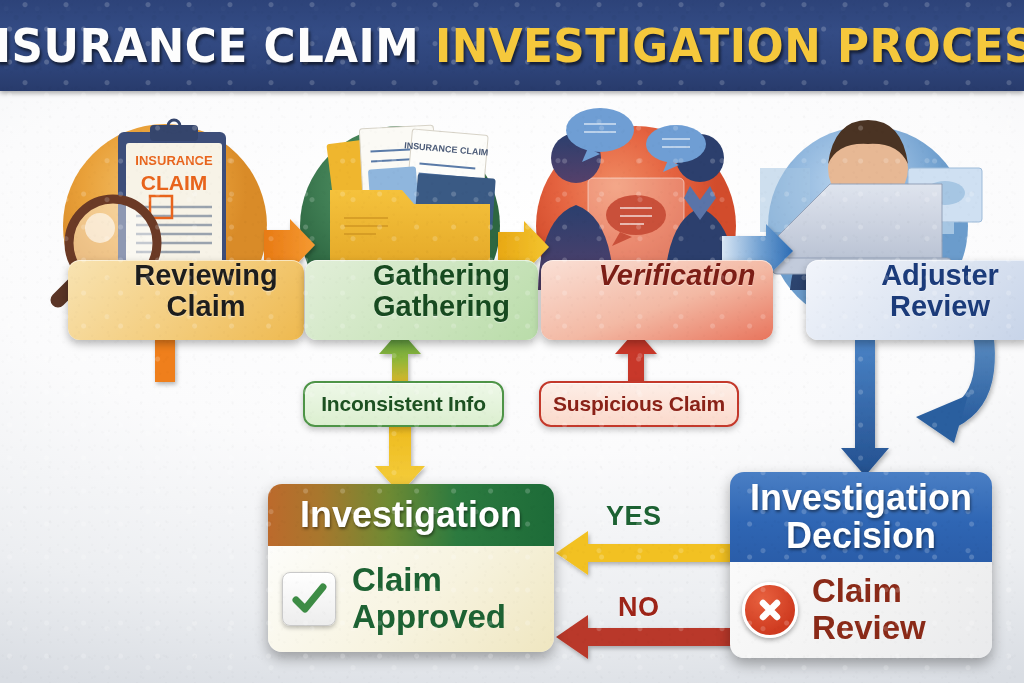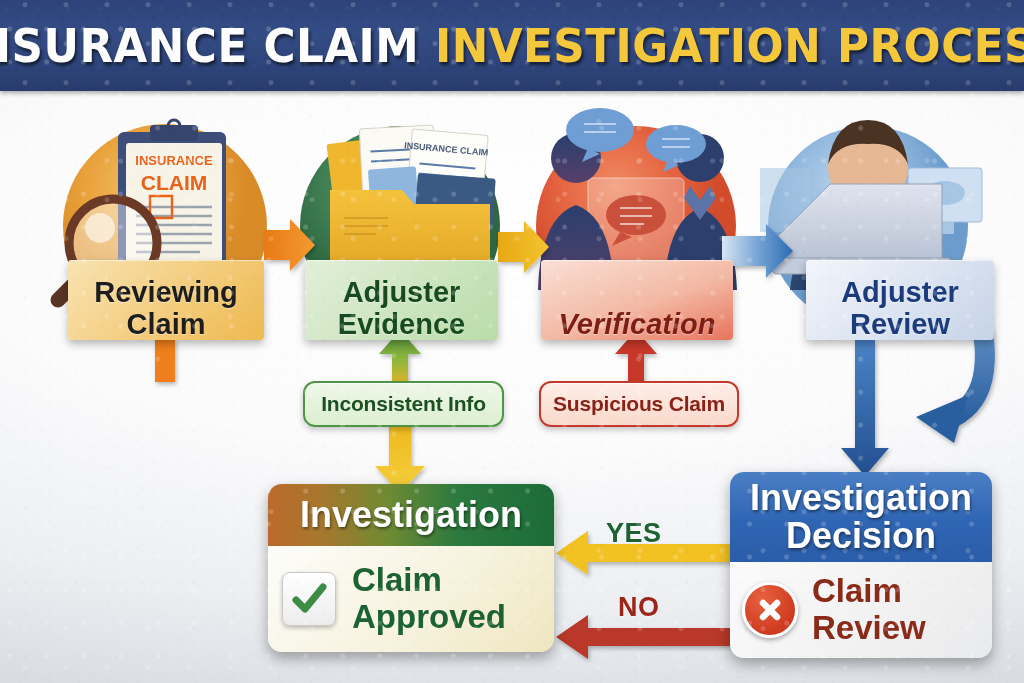--- a/index.html
+++ b/index.html
@@ -46,24 +46,25 @@
     font-family:"DejaVu Sans","Liberation Sans",sans-serif;
     font-weight:bold;font-size:47px;letter-spacing:.5px;
     transform:scaleX(.93);transform-origin:center;
     white-space:nowrap;
     text-shadow:2px 3px 3px rgba(0,0,0,.55);
   }
   .ttl .w{color:#fdfdfd;}
   .ttl .y{color:#f5c83c;}
   
   .sbox{
-    position:absolute;border-radius:4px;
-    display:flex;align-items:flex-end;justify-content:center;text-align:center;
+    position:absolute;border-radius:12px;
+    display:flex;align-items:flex-start;justify-content:center;text-align:center;
     font-weight:bold;line-height:1.08;
     box-shadow:0 4px 9px rgba(0,0,0,.28), inset 0 1px 0 rgba(255,255,255,.55);
+    padding-left:40px;
   }
   .sbox span{text-shadow:0 1px 1px rgba(255,255,255,.45);}
   .s1{background:linear-gradient(135deg,#f8e3b2 0%,#f4cf83 48%,#eeb94f 100%);color:#1d1d1d;font-size:29px;}
   .s2{background:linear-gradient(135deg,#e2efd9 0%,#cfe6c2 48%,#b9dca9 100%);color:#174a20;font-size:29px;}
   .s3{background:linear-gradient(160deg,#fae0d6 0%,#f3b9a4 55%,#e8745c 100%);color:#7c1e16;font-size:29px;}
   .s4{background:linear-gradient(135deg,#f2f5fb 0%,#dde5f2 50%,#c6d3e8 100%);color:#1b3b7a;font-size:29px;}
   
   .pill{
     position:absolute;border-radius:12px;border:2px solid;
     display:flex;align-items:center;justify-content:center;text-align:center;
@@ -363,21 +364,21 @@
     <div class="ttl">
       <span class="w">INSURANCE CLAIM</span><span>&nbsp;</span><span class="y">INVESTIGATION PROCESS</span>
     </div>
   </div>
 
   <div class="sbox s1" style="left:68px;top:260px;width:196px;height:80px;">
     <span>Reviewing Claim</span>
   </div>
 
   <div class="sbox s2" style="left:305px;top:260px;width:193px;height:80px;">
-    <span>Adjuster Evidence</span>
+    <span>Gathering Gathering</span>
   </div>
 
   <div class="sbox s3" style="left:541px;top:260px;width:192px;height:80px;font-style:italic;">
     <span>Verification</span>
   </div>
 
   <div class="sbox s4" style="left:806px;top:260px;width:188px;height:80px;">
     <span>Adjuster Review</span>
   </div>
 
@@ -407,17 +408,17 @@
     <div class="bd" style="height:96px;padding:0 12px;justify-content:flex-start;gap:14px;">
       <div class="xcirc">
         <svg width="30" height="30" viewBox="0 0 30 30" aria-hidden="true">
           <path d="M8 8 L22 22 M22 8 L8 22" stroke="#ffffff" stroke-width="6.5" stroke-linecap="round"></path>
         </svg>
       </div>
       <div class="txt">Claim Review</div>
     </div>
   </div>
 
-  <div class="blabel" id="label-yes" style="left:606px;top:518px;">YES</div>
+  <div class="blabel" id="label-yes" style="left:606px;top:501px;">YES</div>
   <div class="blabel" id="label-no" style="left:618px;top:592px;">NO</div>
 
   <div id="grain"></div>
 </div>
 
 </body></html>

